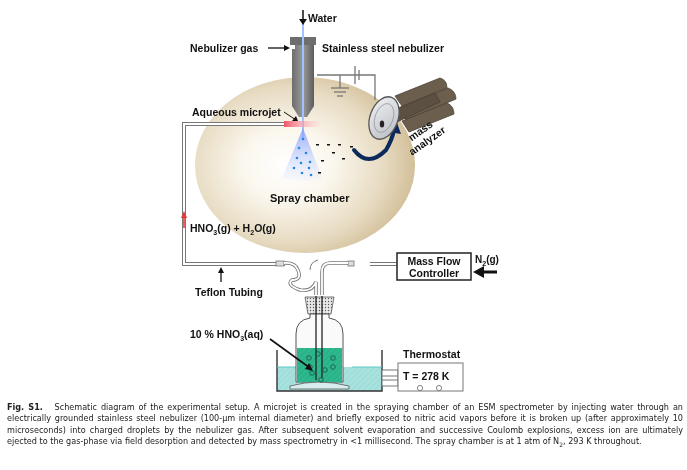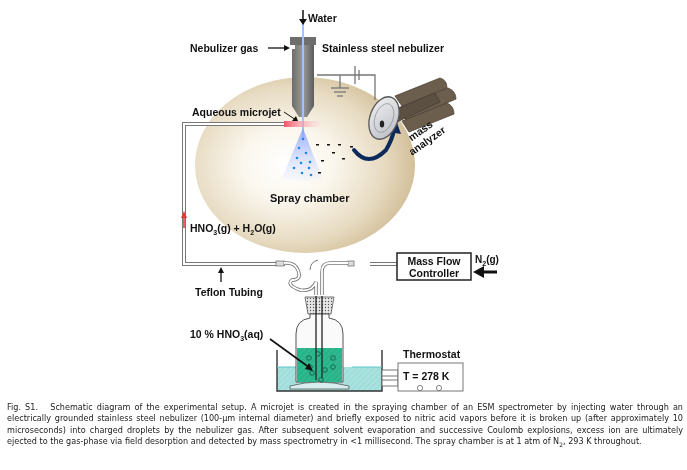--- a/index.html
+++ b/index.html
@@ -1,20 +1,20 @@
 <!DOCTYPE html>
 <html><head>
 <meta charset="utf-8">
 <style>
   html, body { margin:0; padding:0; background:#ffffff; }
   body { width:687px; height:470px; position:relative; overflow:hidden; font-family:"Liberation Sans", sans-serif; }
   #figure { position:absolute; left:0; top:0; width:687px; height:395px; }
   .lbl { font-family:"Liberation Sans", sans-serif; font-weight:bold; fill:#111; }
   #caption { position:absolute; left:7px; top:402px; width:676px; font-family:"DejaVu Sans", sans-serif; font-size:8.1px; line-height:11.4px; color:#222; text-align:justify; }
-  #caption .fig-label { font-weight:normal; }
+  #caption .fig-label { font-weight:bold; }
 </style>
 </head>
 <body>
 
 <svg id="figure" viewBox="0 0 687 395" xmlns="http://www.w3.org/2000/svg">
   <defs>
     <radialGradient id="chamberGrad" cx="0.42" cy="0.5" r="0.58">
       <stop offset="0" stop-color="#ffffff"></stop>
       <stop offset="0.35" stop-color="#fbf7ee"></stop>
       <stop offset="0.75" stop-color="#e7dbc2"></stop>

